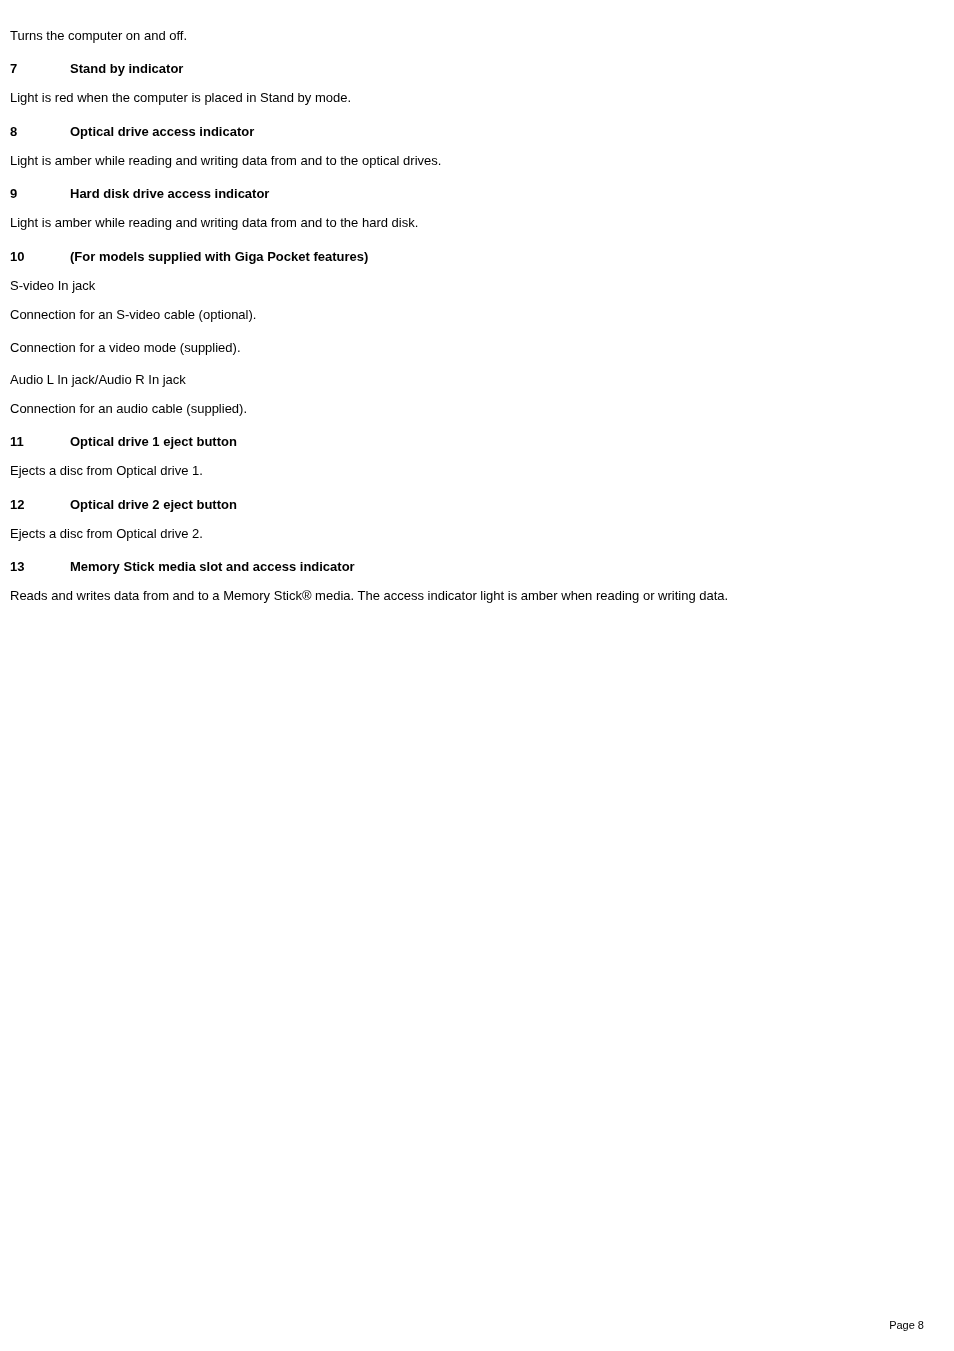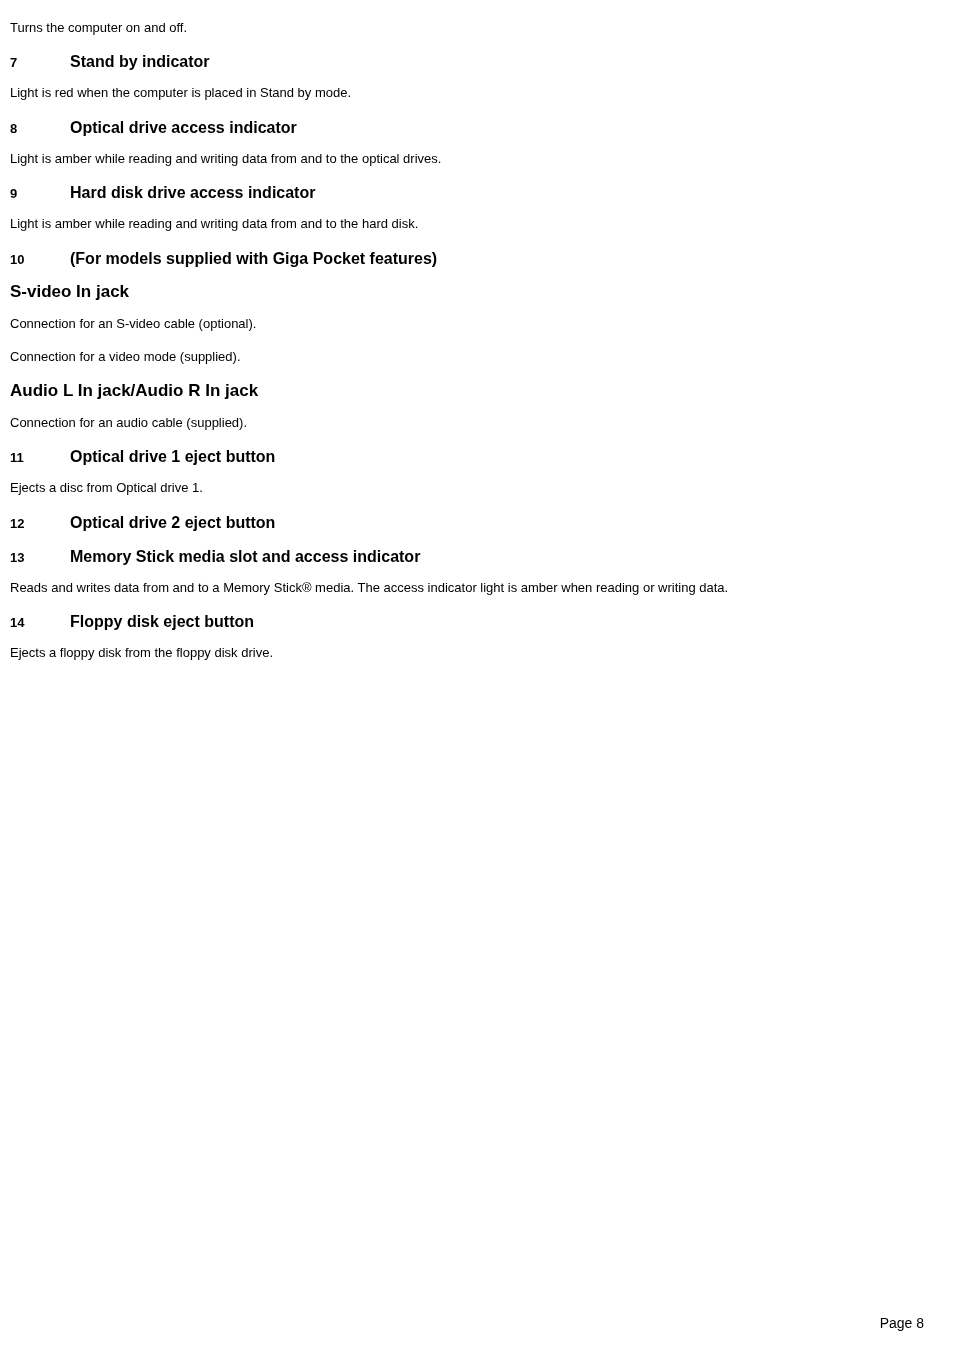--- a/index.html
+++ b/index.html
@@ -12,57 +12,58 @@
       font-size: 13px;
       color: #000;
       background: #fff;
       padding: 20px 30px 20px 10px;
       width: 954px;
       min-height: 1351px;
       position: relative;
     }
     .intro-text {
       margin-bottom: 18px;
+      margin-top: 8px;
     }
     .section {
       margin-bottom: 16px;
     }
     .section-header {
       display: flex;
       align-items: baseline;
       margin-bottom: 12px;
       margin-top: 16px;
     }
     .section-number {
       font-weight: bold;
       min-width: 60px;
       font-size: 13px;
     }
     .section-title {
       font-weight: bold;
-      font-size: 16px;
+      font-size: 13px;
     }
     .section-desc {
       margin-bottom: 14px;
       line-height: 1.5;
     }
     .sub-section {
       margin-bottom: 12px;
     }
     .sub-title {
-      font-weight: bold;
-      font-size: 17px;
+      font-weight: normal;
+      font-size: 13px;
       margin-bottom: 12px;
       margin-top: 14px;
     }
     .page-footer {
       position: absolute;
       bottom: 20px;
       right: 30px;
-      font-size: 14px;
+      font-size: 11px;
     }
   </style>
 </head>
 <body>
 
 <p class="intro-text">Turns the computer on and off.</p>
 
 <div id="sections-container">
     <div class="section">
       <div class="section-header">
@@ -107,30 +108,24 @@
         <span class="section-number">11</span>
         <span class="section-title">Optical drive 1 eject button</span>
       </div>
       <p class="section-desc">Ejects a disc from Optical drive 1.</p>
     </div>
     <div class="section">
       <div class="section-header">
         <span class="section-number">12</span>
         <span class="section-title">Optical drive 2 eject button</span>
       </div>
+      <p class="section-desc">Ejects a disc from Optical drive 2.</p>
     </div>
     <div class="section">
       <div class="section-header">
         <span class="section-number">13</span>
         <span class="section-title">Memory Stick media slot and access indicator</span>
       </div>
       <p class="section-desc">Reads and writes data from and to a Memory Stick® media. The access indicator light is amber when reading or writing data.</p>
     </div>
-    <div class="section">
-      <div class="section-header">
-        <span class="section-number">14</span>
-        <span class="section-title">Floppy disk eject button</span>
-      </div>
-      <p class="section-desc">Ejects a floppy disk from the floppy disk drive.</p>
-    </div>
   </div>
 
 <div class="page-footer">Page 8</div>
 
 </body></html>

